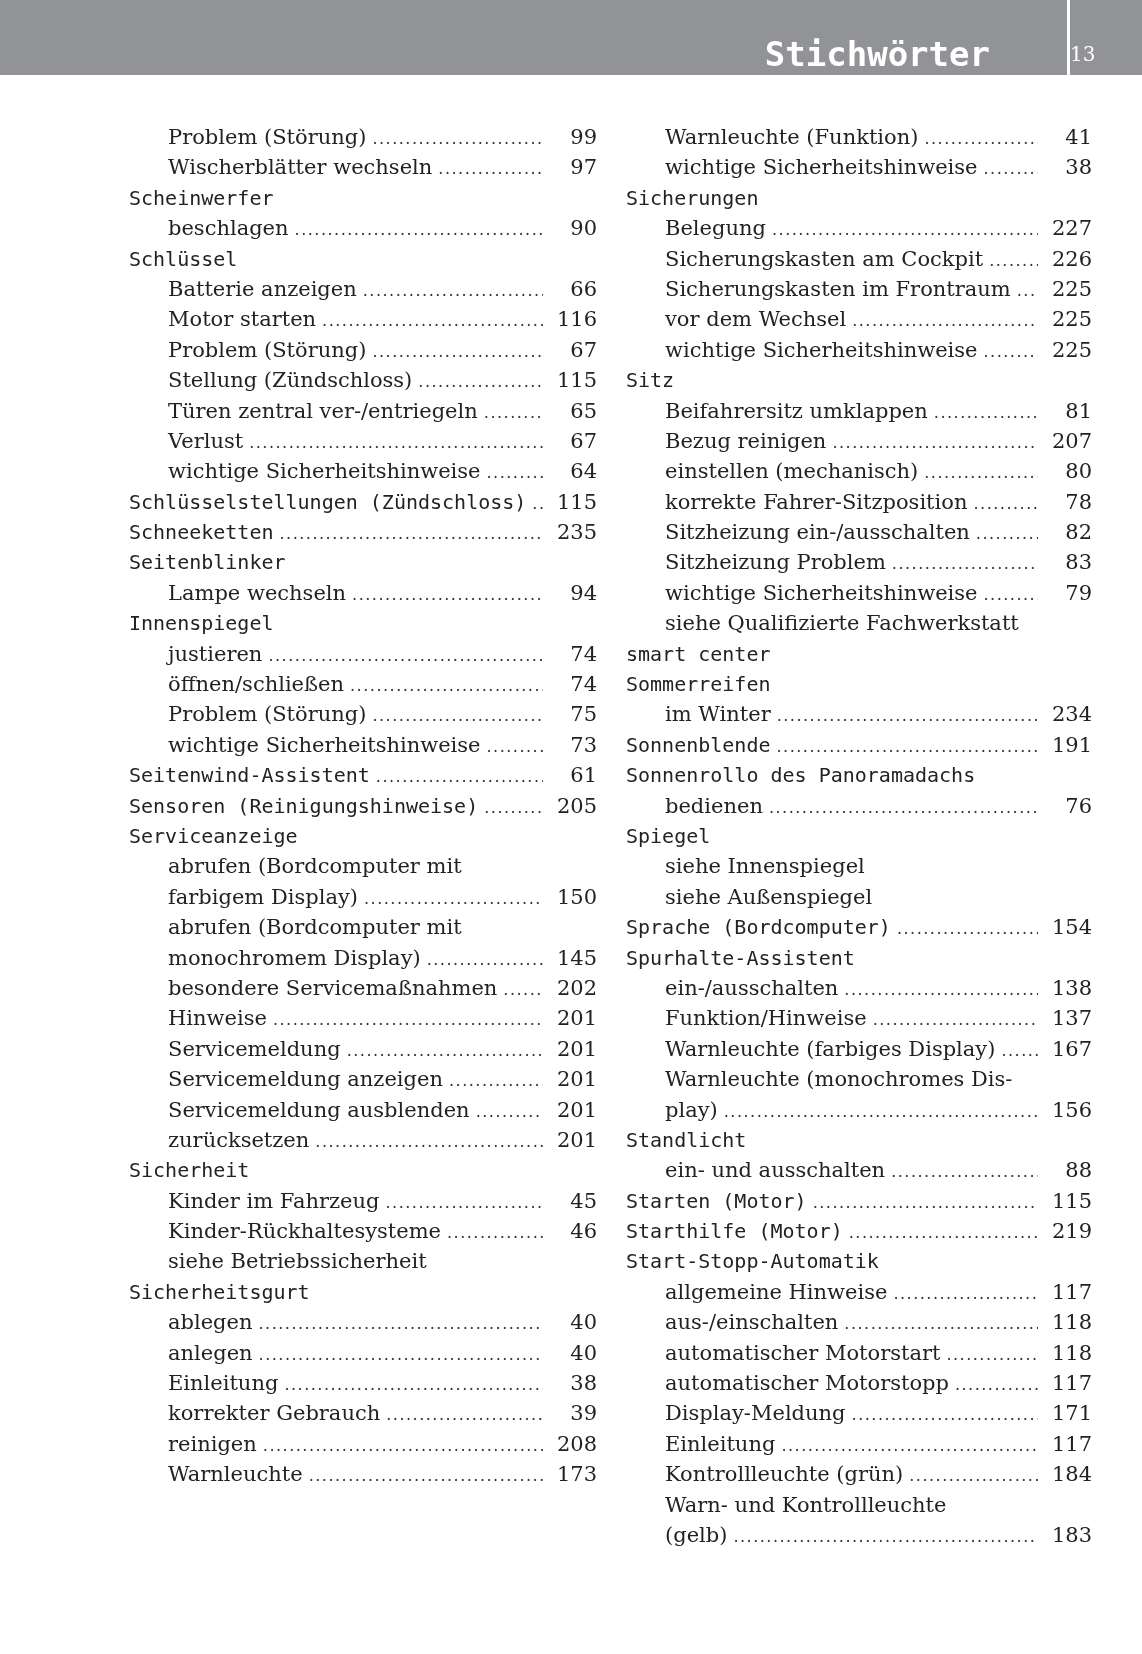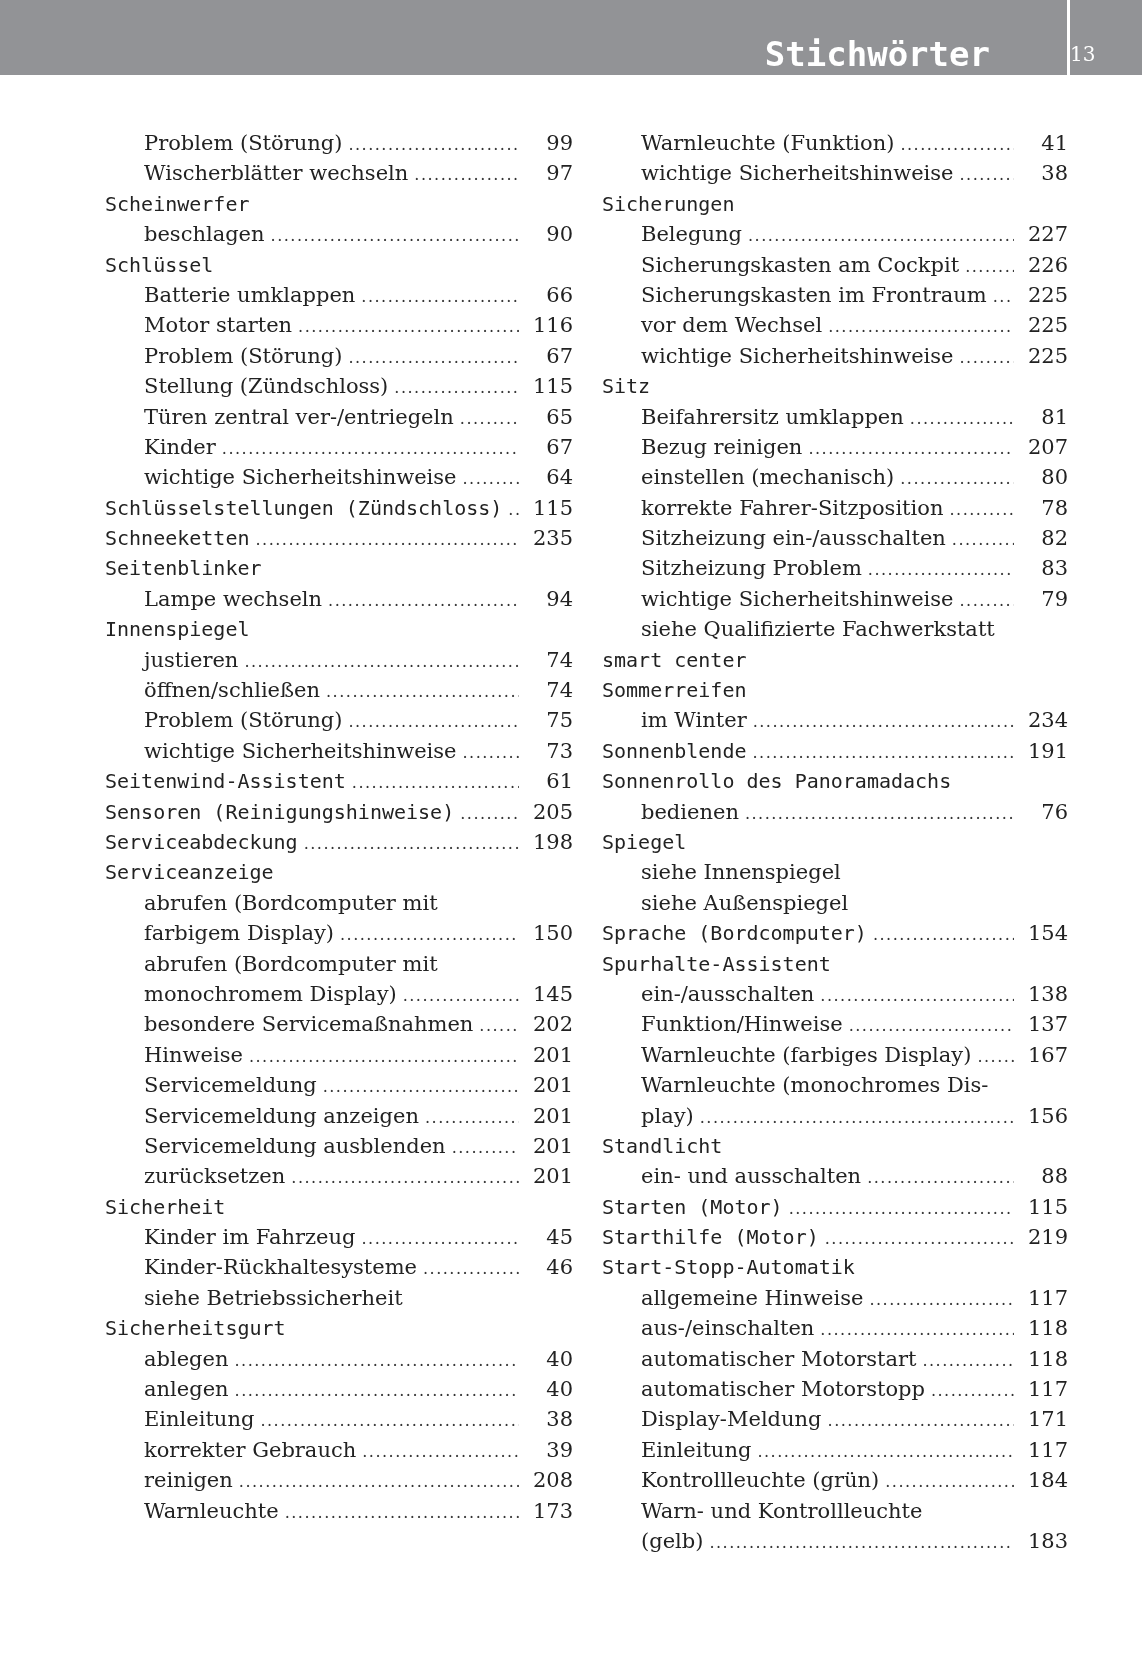--- a/index.html
+++ b/index.html
@@ -14,21 +14,21 @@
     position: absolute; right: 152px; top: 34px; font-size: 34px; color: #ffffff;
     font-family: "DejaVu Sans Mono", "Liberation Mono", monospace; font-weight: bold; letter-spacing: 0px;
   }
   .header-sep {
     position: absolute; left: 1067px; top: 0; width: 3px; height: 75px; background: #ffffff;
   }
   .header-page {
     position: absolute; left: 1070px; width: 80px; top: 42px; text-align: left;
     font-size: 20px; color: #ffffff; font-family: "DejaVu Serif", serif;
   }
-  .col { position: absolute; top: 128px; }
+  .col { position: absolute; top: 122px; margin-left: 24px; }
   .col-left { left: 105px; width: 468px; }
   .col-right { left: 602px; width: 466px; }
   .entry {
     display: flex; align-items: baseline; height: 30.4px; line-height: 30.4px; font-size: 21px;
     white-space: nowrap;
   }
   .entry .term { flex: 0 0 auto; }
   .entry .dots {
     flex: 1 1 auto; overflow: hidden; margin: 0 6px 0 6px; color: #333; letter-spacing: 1.5px;
     font-size: 16px;
@@ -64,21 +64,21 @@
     </div>
     <div class="entry sub">
       <span class="term">beschlagen</span>
       <span class="dots"></span>
       <span class="page">90</span>
     </div>
     <div class="entry head nopage">
       <span class="term">Schlüssel</span>
     </div>
     <div class="entry sub">
-      <span class="term">Batterie umklappen</span>
+      <span class="term">Batterie anzeigen</span>
       <span class="dots"></span>
       <span class="page">66</span>
     </div>
     <div class="entry sub">
       <span class="term">Motor starten</span>
       <span class="dots"></span>
       <span class="page">116</span>
     </div>
     <div class="entry sub">
       <span class="term">Problem (Störung)</span>
@@ -89,21 +89,21 @@
       <span class="term">Stellung (Zündschloss)</span>
       <span class="dots"></span>
       <span class="page">115</span>
     </div>
     <div class="entry sub">
       <span class="term">Türen zentral ver-/entriegeln</span>
       <span class="dots"></span>
       <span class="page">65</span>
     </div>
     <div class="entry sub">
-      <span class="term">Kinder</span>
+      <span class="term">Verlust</span>
       <span class="dots"></span>
       <span class="page">67</span>
     </div>
     <div class="entry sub">
       <span class="term">wichtige Sicherheitshinweise</span>
       <span class="dots"></span>
       <span class="page">64</span>
     </div>
     <div class="entry head">
       <span class="term">Schlüsselstellungen (Zündschloss)</span>
@@ -148,25 +148,20 @@
     </div>
     <div class="entry head">
       <span class="term">Seitenwind-Assistent</span>
       <span class="dots"></span>
       <span class="page">61</span>
     </div>
     <div class="entry head">
       <span class="term">Sensoren (Reinigungshinweise)</span>
       <span class="dots"></span>
       <span class="page">205</span>
-    </div>
-    <div class="entry head">
-      <span class="term">Serviceabdeckung</span>
-      <span class="dots"></span>
-      <span class="page">198</span>
     </div>
     <div class="entry head nopage">
       <span class="term">Serviceanzeige</span>
     </div>
     <div class="entry sub cont">
       <span class="term">abrufen (Bordcomputer mit</span>
     </div>
     <div class="entry sub">
       <span class="term">farbigem Display)</span>
       <span class="dots"></span>

